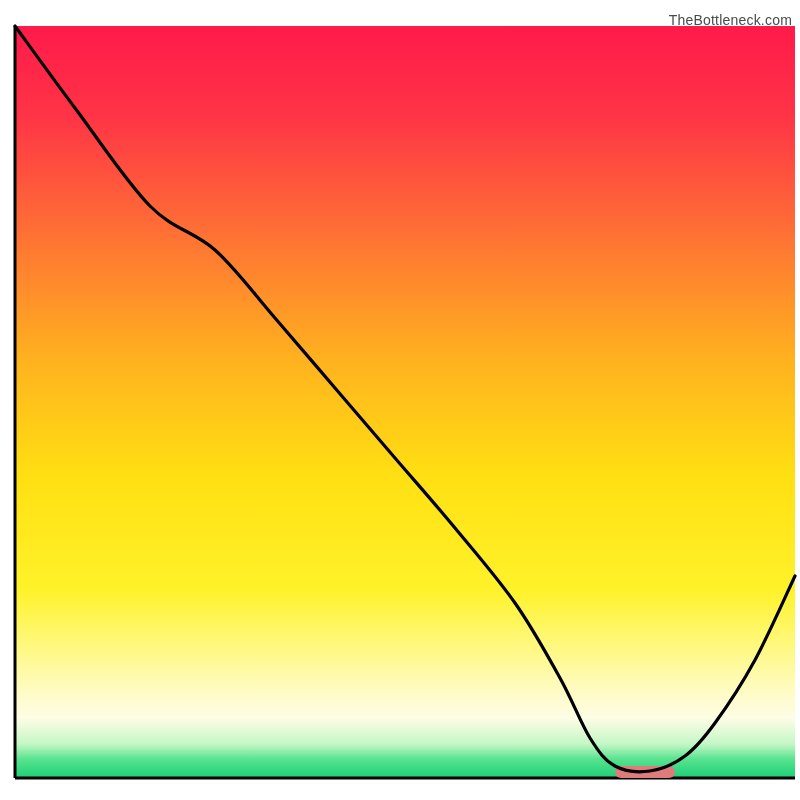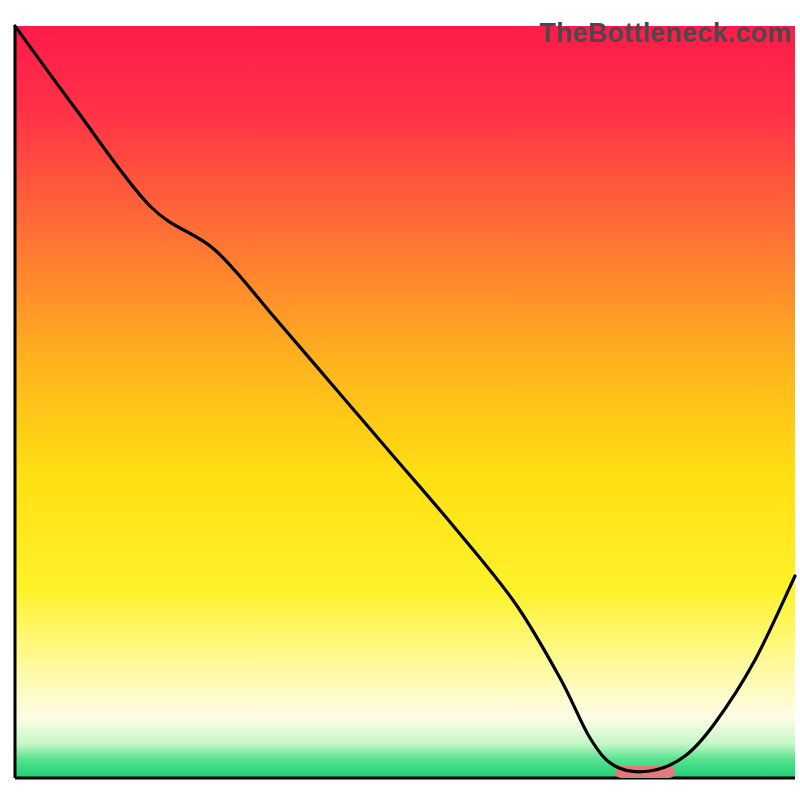--- a/index.html
+++ b/index.html
@@ -11,25 +11,25 @@
     font-family: Arial, Helvetica, sans-serif;
     overflow: hidden;
   }
   .chart-container {
     position: relative;
     width: 800px;
     height: 800px;
   }
   .watermark {
     position: absolute;
-    top: 18px;
+    top: 12px;
     right: 8px;
-    font-size: 27px;
+    font-size: 14px;
     color: #4a4a4a;
-    font-weight: 700;
+    font-weight: 400;
     letter-spacing: 0.2px;
     z-index: 10;
   }
   svg {
     position: absolute;
     top: 0;
     left: 0;
   }
 </style>
 </head>

